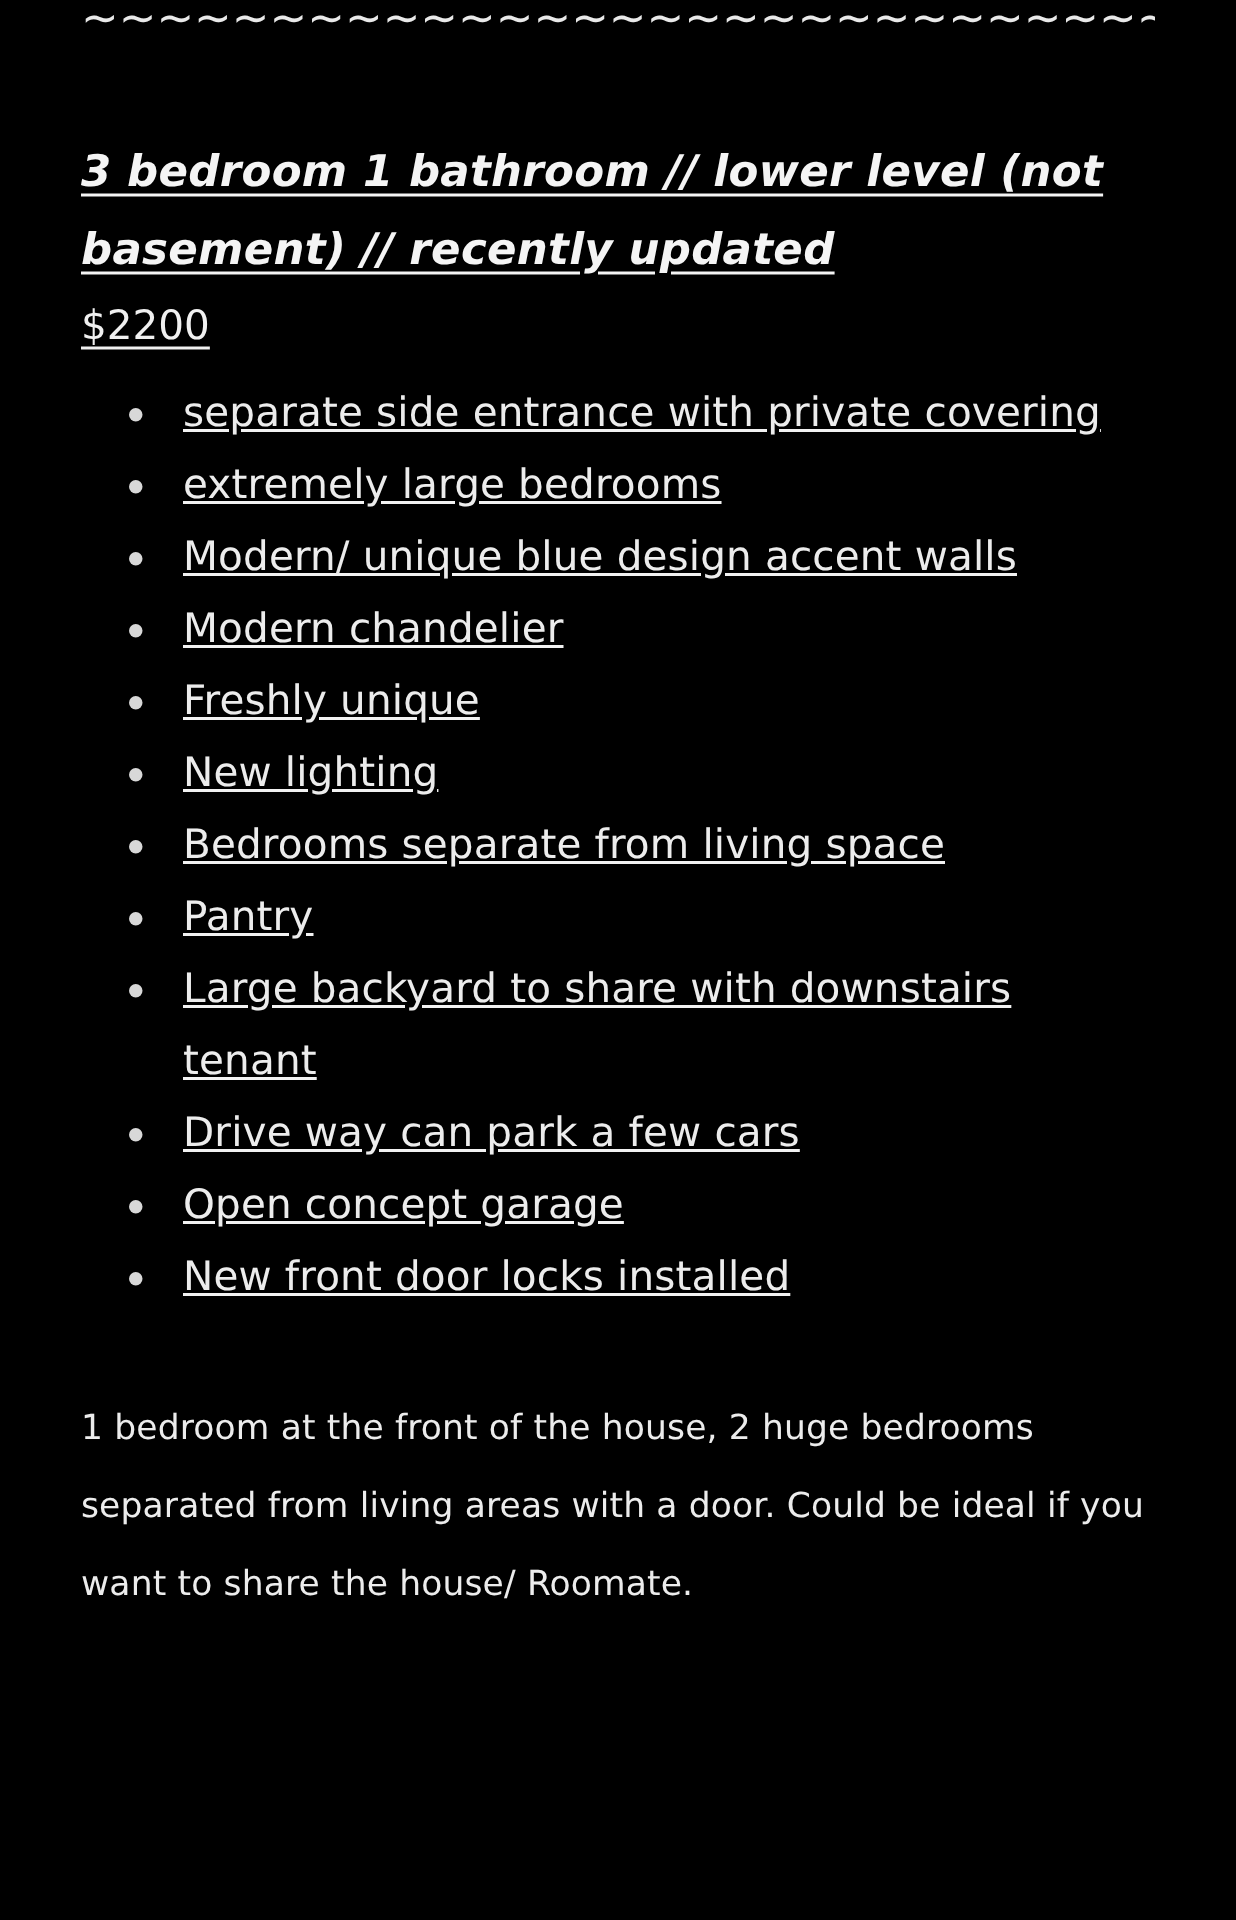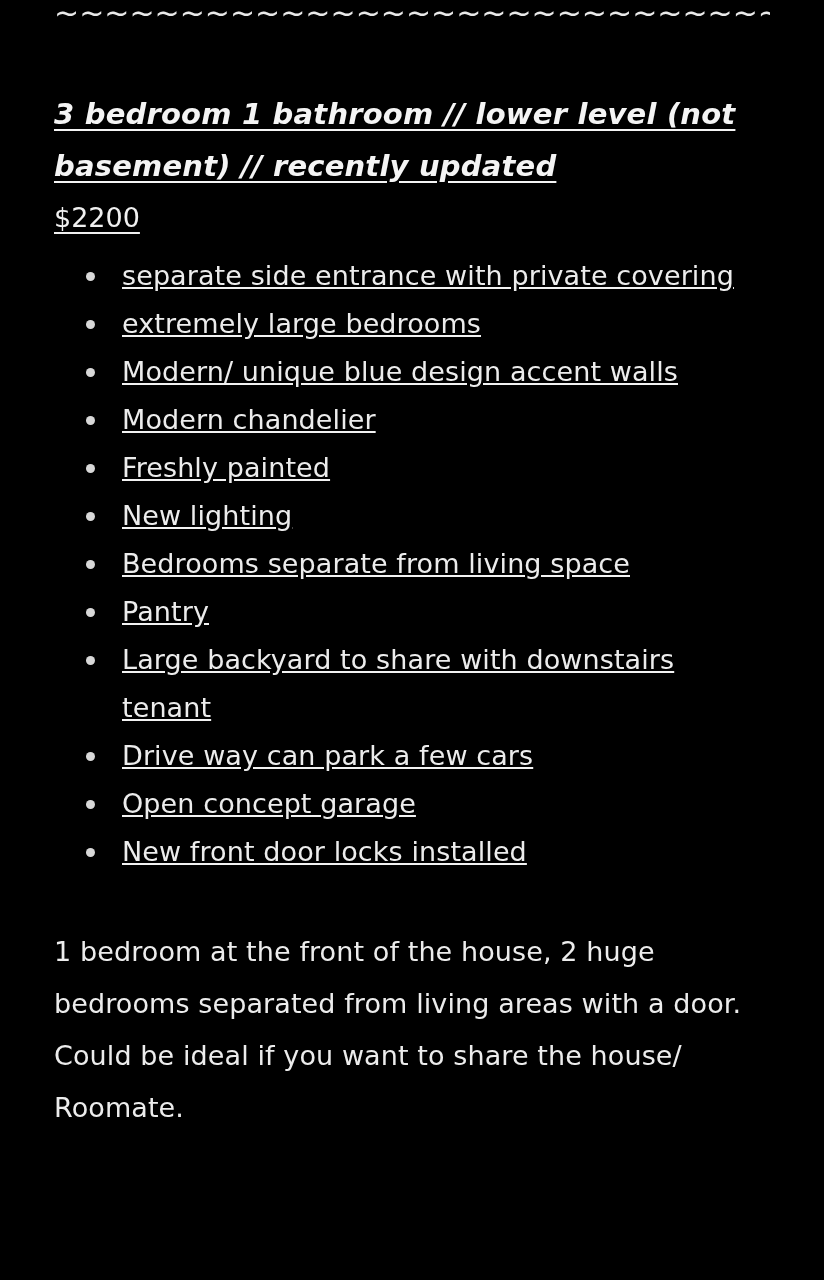--- a/index.html
+++ b/index.html
@@ -71,21 +71,21 @@
     position: absolute;
     left: 32px;
     top: 20px;
     width: 9px;
     height: 9px;
     border-radius: 50%;
     background: #d8d8d8;
   }
   .paragraph {
     margin-top: 50px;
-    font-size: 27px;
+    font-size: 23px;
     line-height: 52px;
     color: #ececec;
     letter-spacing: 0.1px;
   }
 </style>
 </head>
 <body>
 
 <div class="page">
 
@@ -95,21 +95,21 @@
 
   <div class="price">
     <span>$2200</span>
   </div>
 
   <ul class="features">
     <li><span class="bullet"></span><span> separate side entrance with private covering</span></li>
     <li><span class="bullet"></span><span>extremely large bedrooms</span></li>
     <li><span class="bullet"></span><span>Modern/ unique blue design accent walls</span></li>
     <li><span class="bullet"></span><span>Modern chandelier</span></li>
-    <li><span class="bullet"></span><span>Freshly painted</span></li>
+    <li><span class="bullet"></span><span>Freshly unique</span></li>
     <li><span class="bullet"></span><span>New lighting</span></li>
     <li><span class="bullet"></span><span>Bedrooms separate from living space</span></li>
     <li><span class="bullet"></span><span>Pantry</span></li>
     <li><span class="bullet"></span><span>Large backyard to share with downstairs tenant</span></li>
     <li><span class="bullet"></span><span>Drive way can park a few cars</span></li>
     <li><span class="bullet"></span><span>Open concept garage</span></li>
     <li><span class="bullet"></span><span>New front door locks installed</span></li>
   </ul>
 
   <div class="paragraph">1 bedroom at the front of the house, 2 huge bedrooms separated from living areas with a door. Could be ideal if you want to share the house/ Roomate.</div>

